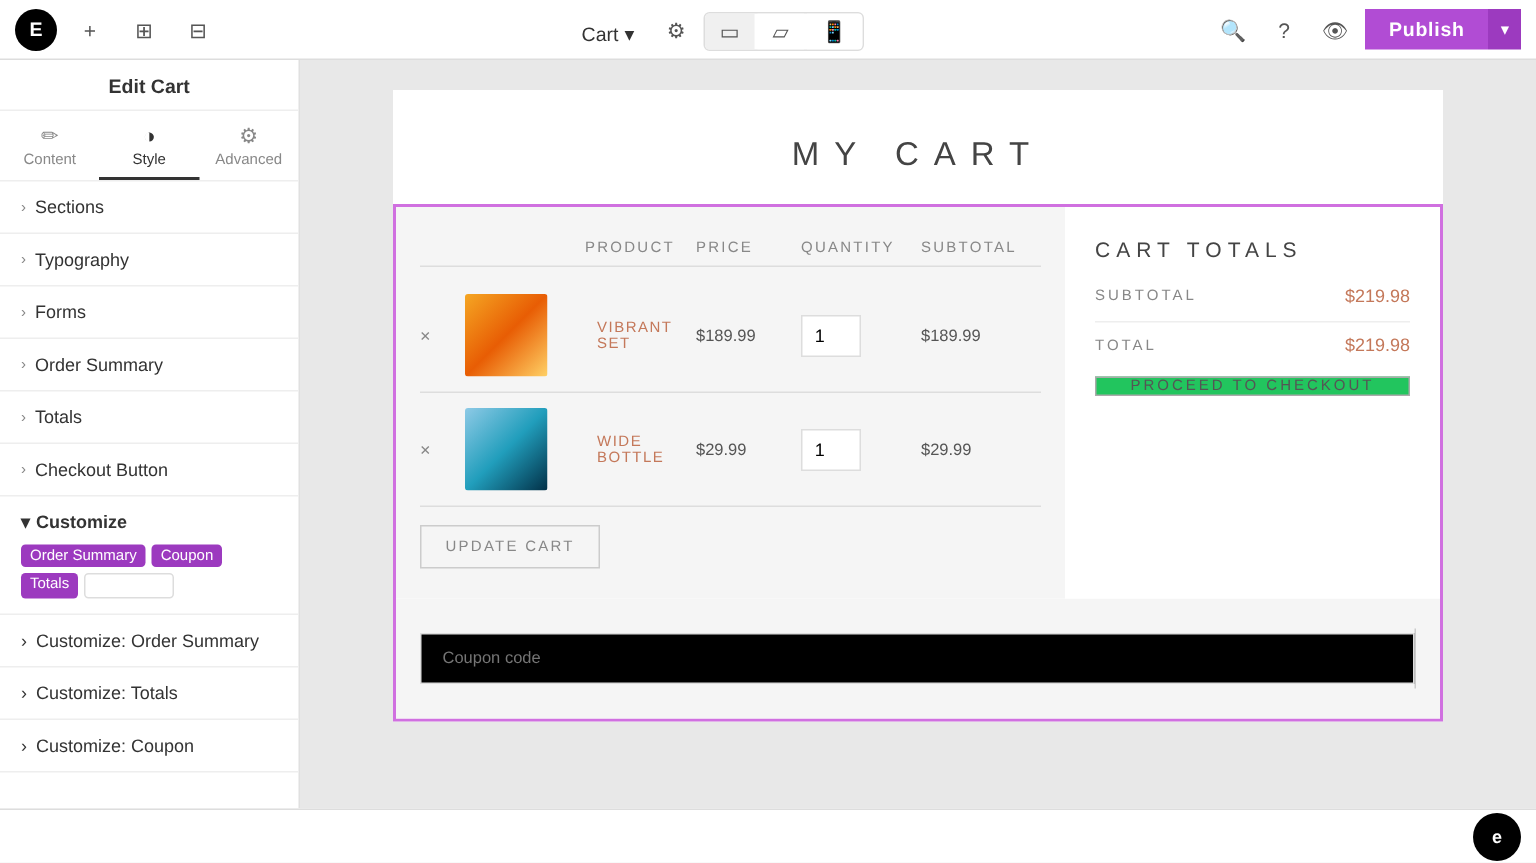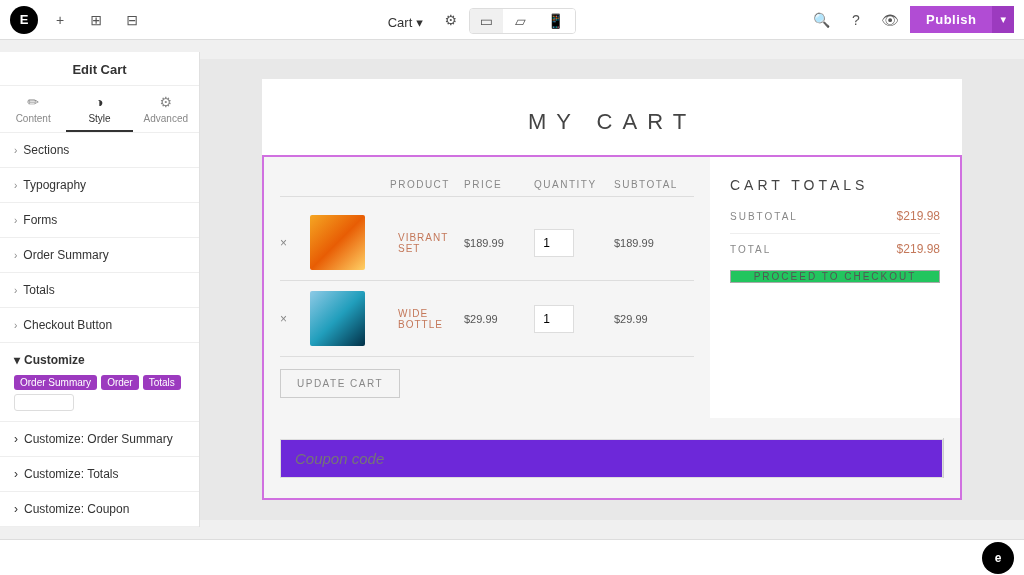--- a/index.html
+++ b/index.html
@@ -54,21 +54,21 @@
       letter-spacing: 0.5px;
       border-radius: 0;
     }
     .publish-caret {
       background: #9c3abf; color: #fff;
       border: none; cursor: pointer; padding: 6px 8px; font-size: 11px;
     }
     .publish-group { display: flex; }
 
     
-    .main { display: flex; flex: 1; overflow: hidden; align-items: center; }
+    .main { display: flex; flex: 1; overflow: hidden; }
 
     
     .sidebar {
       width: 200px;
       background: #fff;
       border-right: 1px solid #e0e0e0;
       display: flex;
       flex-direction: column;
       flex-shrink: 0;
       overflow-y: auto;
@@ -230,22 +230,22 @@
     }
 
     .coupon-section {
       background: #f5f5f5;
       padding: 20px 16px;
       display: flex;
       align-items: center;
       gap: 0;
     }
     .coupon-input {
-      flex: 1; border: 1px solid #ddd; padding: 10px 14px; font-size: 15px;
-      color: #aaa; background: #6d28d9; outline: none; font-style: italic;
+      flex: 1; border: 1px solid #ddd; padding: 10px 14px; font-size: 11px;
+      color: #aaa; background: #000000; outline: none;
     }
     .apply-coupon-btn {
       border: 1px solid #ccc; border-left: none; background: #fff;
       padding: 10px 20px; font-size: 10px; letter-spacing: 1.5px; color: #555; cursor: pointer;
     }
     .coupon-divider { width: 1px; height: 40px; background: #ccc; }
 
     
     .bottom-bar {
       height: 36px;
@@ -353,21 +353,21 @@
       <span>Checkout Button</span>
     </div>
 
     <div class="customize-section">
       <div class="customize-title">
         <span>▾</span>
         <span>Customize</span>
       </div>
       <div class="customize-tags">
         <span class="customize-tag">Order Summary</span>
-        <span class="customize-tag">Order</span>
+        <span class="customize-tag">Coupon</span>
         <span class="customize-tag">Totals</span>
         <input class="customize-tag-input" type="text" style="">
       </div>
     </div>
 
     <div class="sub-section">
       <span class="arrow">›</span>
       <span>Customize: Order Summary</span>
     </div>
     <div class="sub-section">

